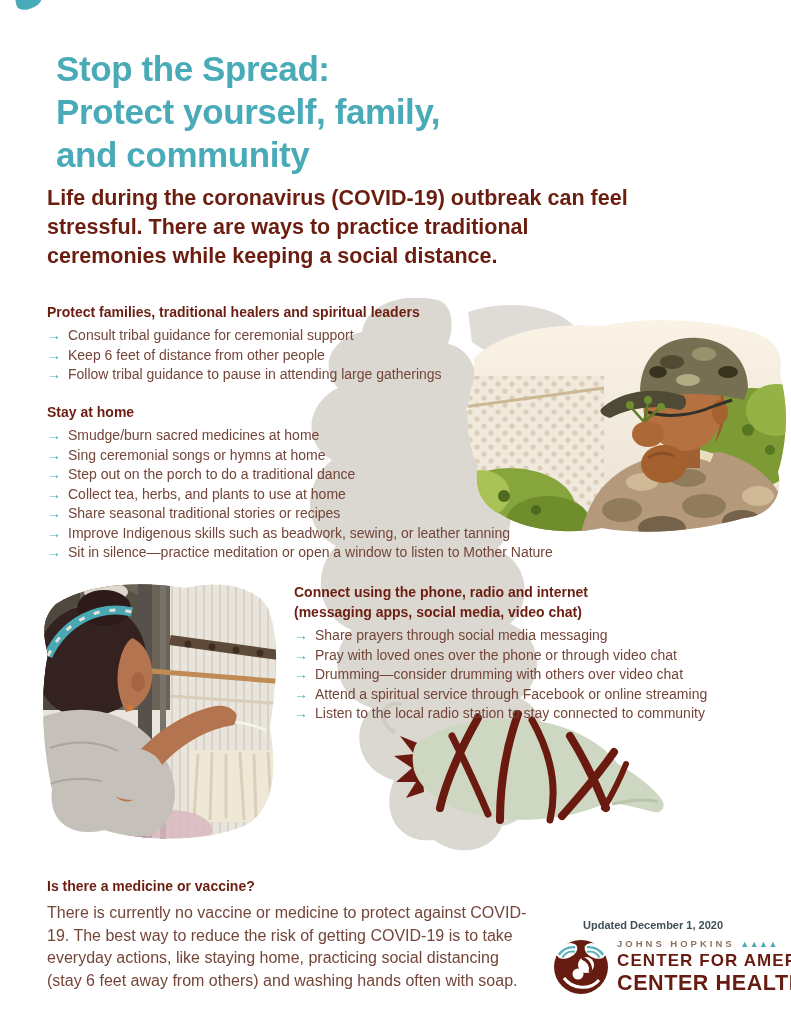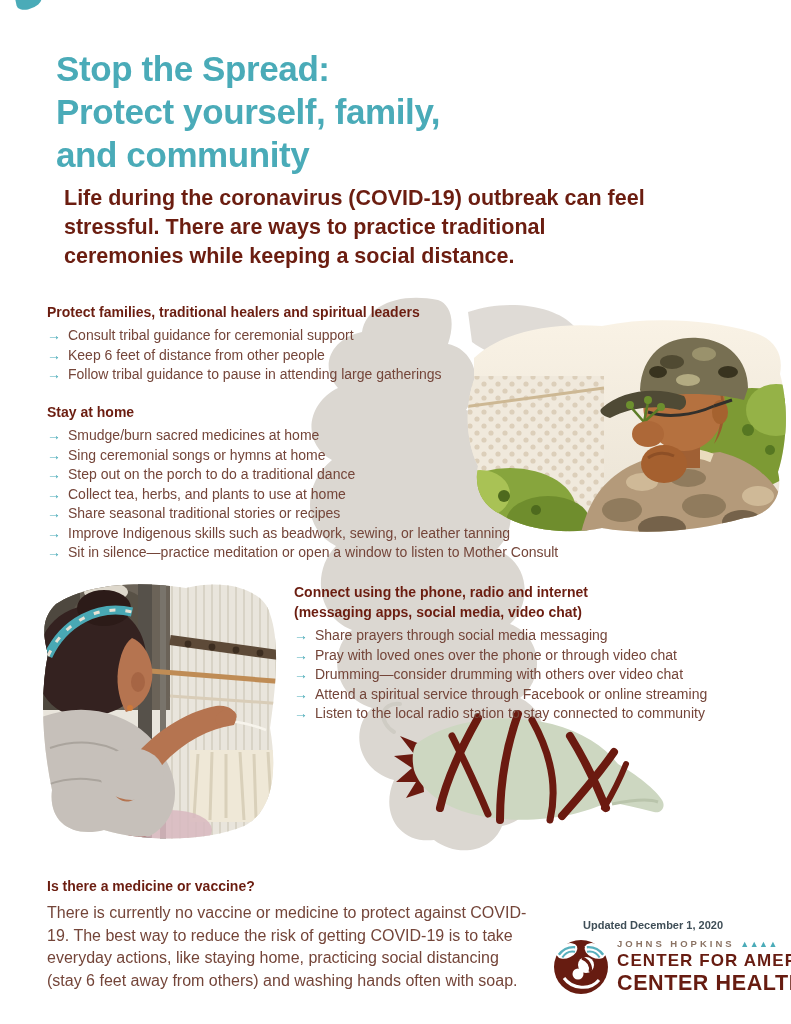--- a/index.html
+++ b/index.html
@@ -17,21 +17,21 @@
   html,body{background:#ffffff;}
   body{font-family:"Liberation Sans","DejaVu Sans",sans-serif;}
   .page{position:relative;width:791px;height:1024px;margin:0 auto;background:#ffffff;overflow:hidden;}
 
   .corner-mark{position:absolute;left:16px;top:-6px;width:26px;height:15px;background:var(--teal);
     border-radius:0 0 60% 40%;transform:rotate(-12deg);}
 
   .title{position:absolute;left:56px;top:40px;width:520px;
     font-size:35px;line-height:43px;font-weight:bold;letter-spacing:-0.4px;
     color:var(--teal);white-space:pre-line;margin-top:7px;}
-  .subtitle{position:absolute;left:64px;top:184px;width:590px;
+  .subtitle{position:absolute;left:47px;top:184px;width:590px;
     font-size:21.5px;line-height:29px;font-weight:bold;color:var(--maroon);}
 
   .sec{position:absolute;z-index:3;}
   .sec h2{font-size:14px;line-height:20px;font-weight:bold;color:var(--maroon);margin-bottom:4px;}
   .sec h2 .h2-line2{display:block;}
   .bullets{list-style:none;}
   .bullets li{display:flex;align-items:flex-start;font-size:14px;line-height:19.5px;color:var(--body-brown);}
   .bullets .arrow{color:var(--teal);font-weight:bold;width:21px;flex:0 0 21px;}
   .sec1{left:47px;top:302px;width:470px;}
   .sec2{left:47px;top:402px;width:560px;}
@@ -120,21 +120,21 @@
           <span>Share seasonal traditional stories or recipes</span>
         </li>
 
         <li>
           <span class="arrow">→</span>
           <span>Improve Indigenous skills such as beadwork, sewing, or leather tanning</span>
         </li>
 
         <li>
           <span class="arrow">→</span>
-          <span>Sit in silence—practice meditation or open a window to listen to Mother Consult</span>
+          <span>Sit in silence—practice meditation or open a window to listen to Mother Nature</span>
         </li>
       </ul>
   </section>
 
   <svg class="man-photo" width="338" height="228" viewBox="0 0 338 228">
     <defs>
       <clipPath id="manClip">
         <path d="M22,48 C50,22 98,12 150,16 C200,6 258,10 300,22 C322,28 332,44 328,64 C336,92 336,130 326,162 C332,186 318,206 292,208 C250,220 196,226 150,218 C110,226 70,218 48,204 C28,194 22,176 26,156 C12,128 14,92 22,70 Z"></path>
       </clipPath>
       <linearGradient id="skyGrad" x1="0" y1="0" x2="0" y2="1">

